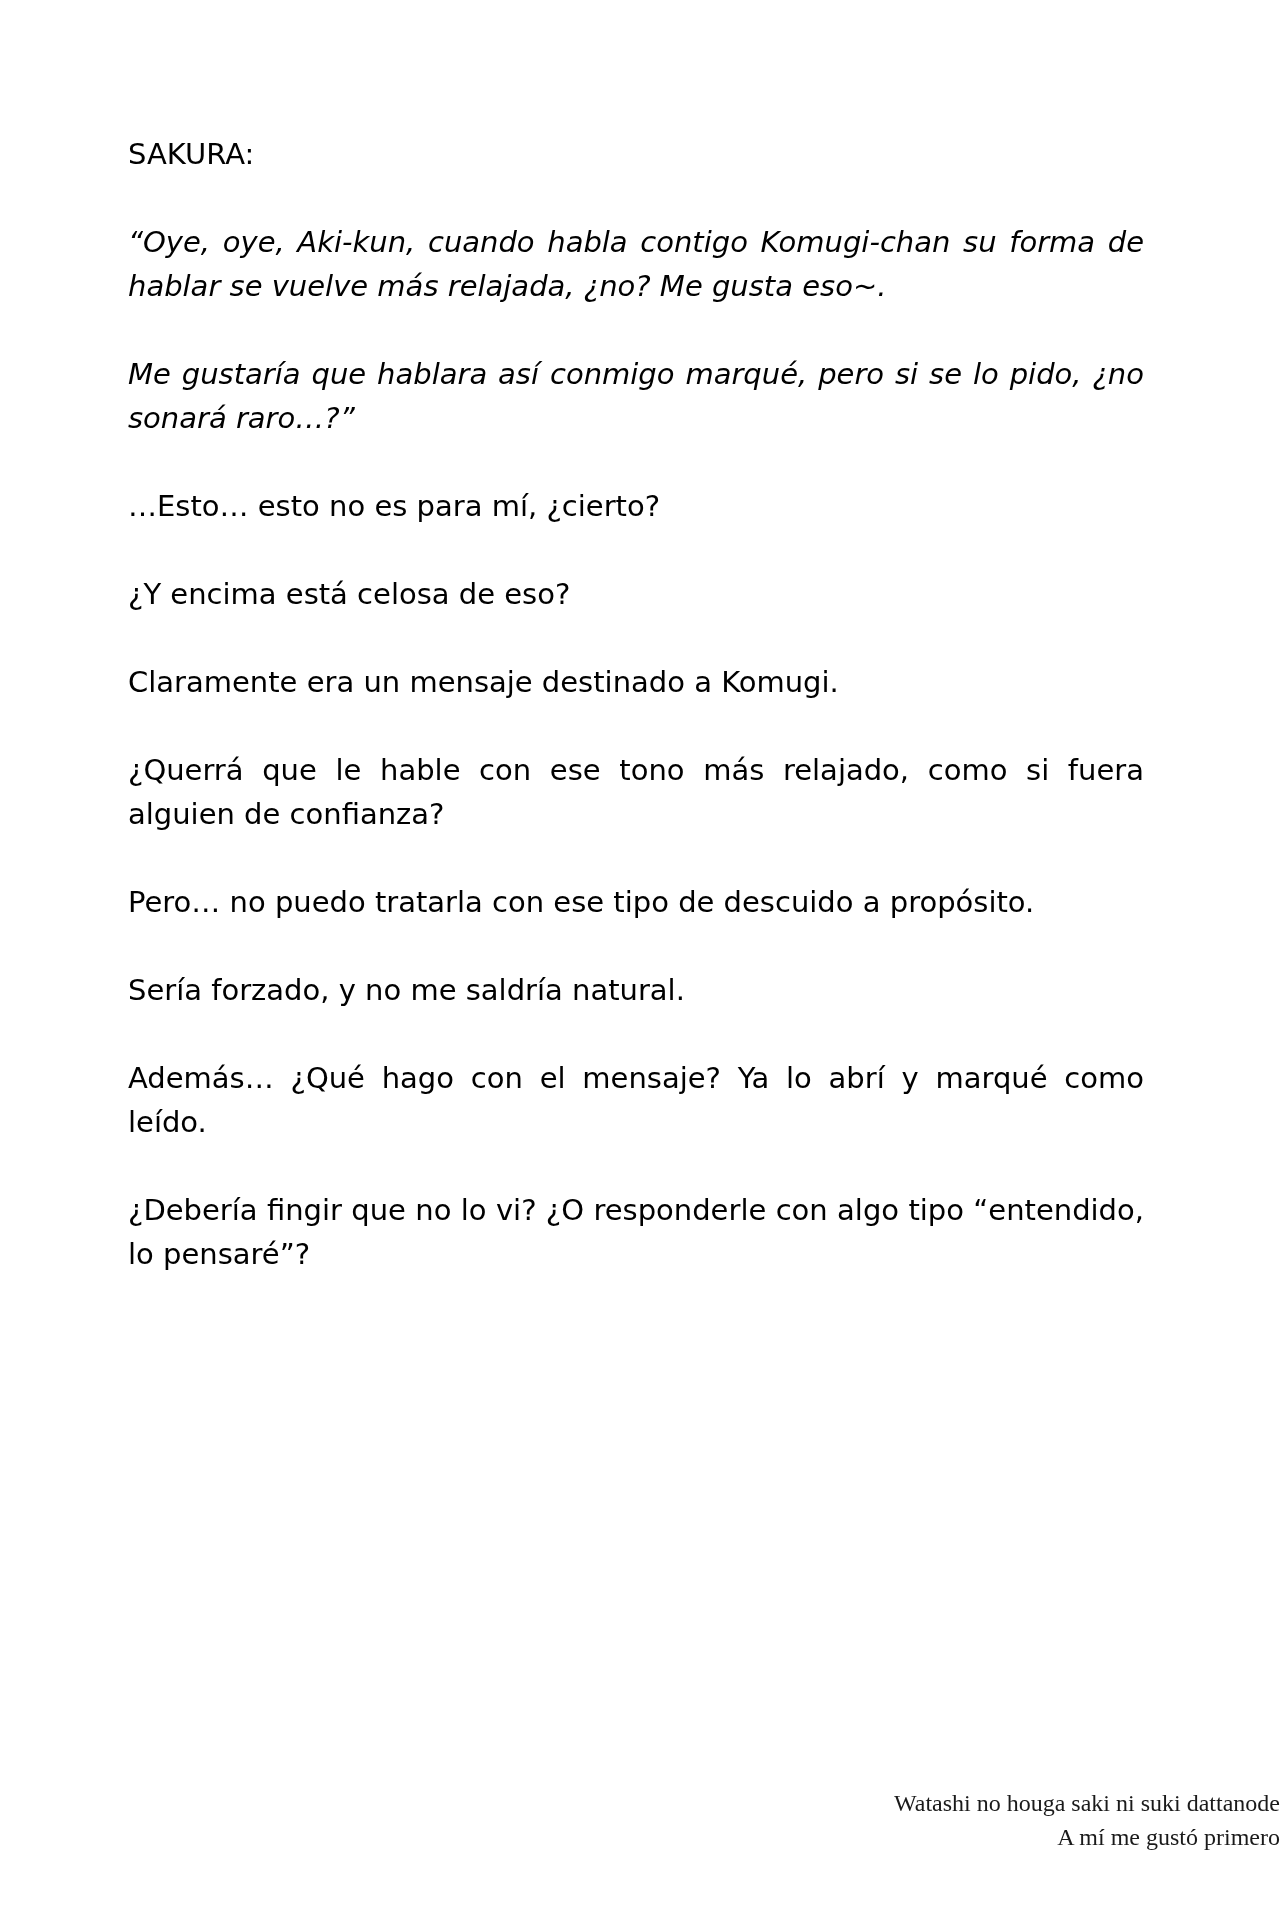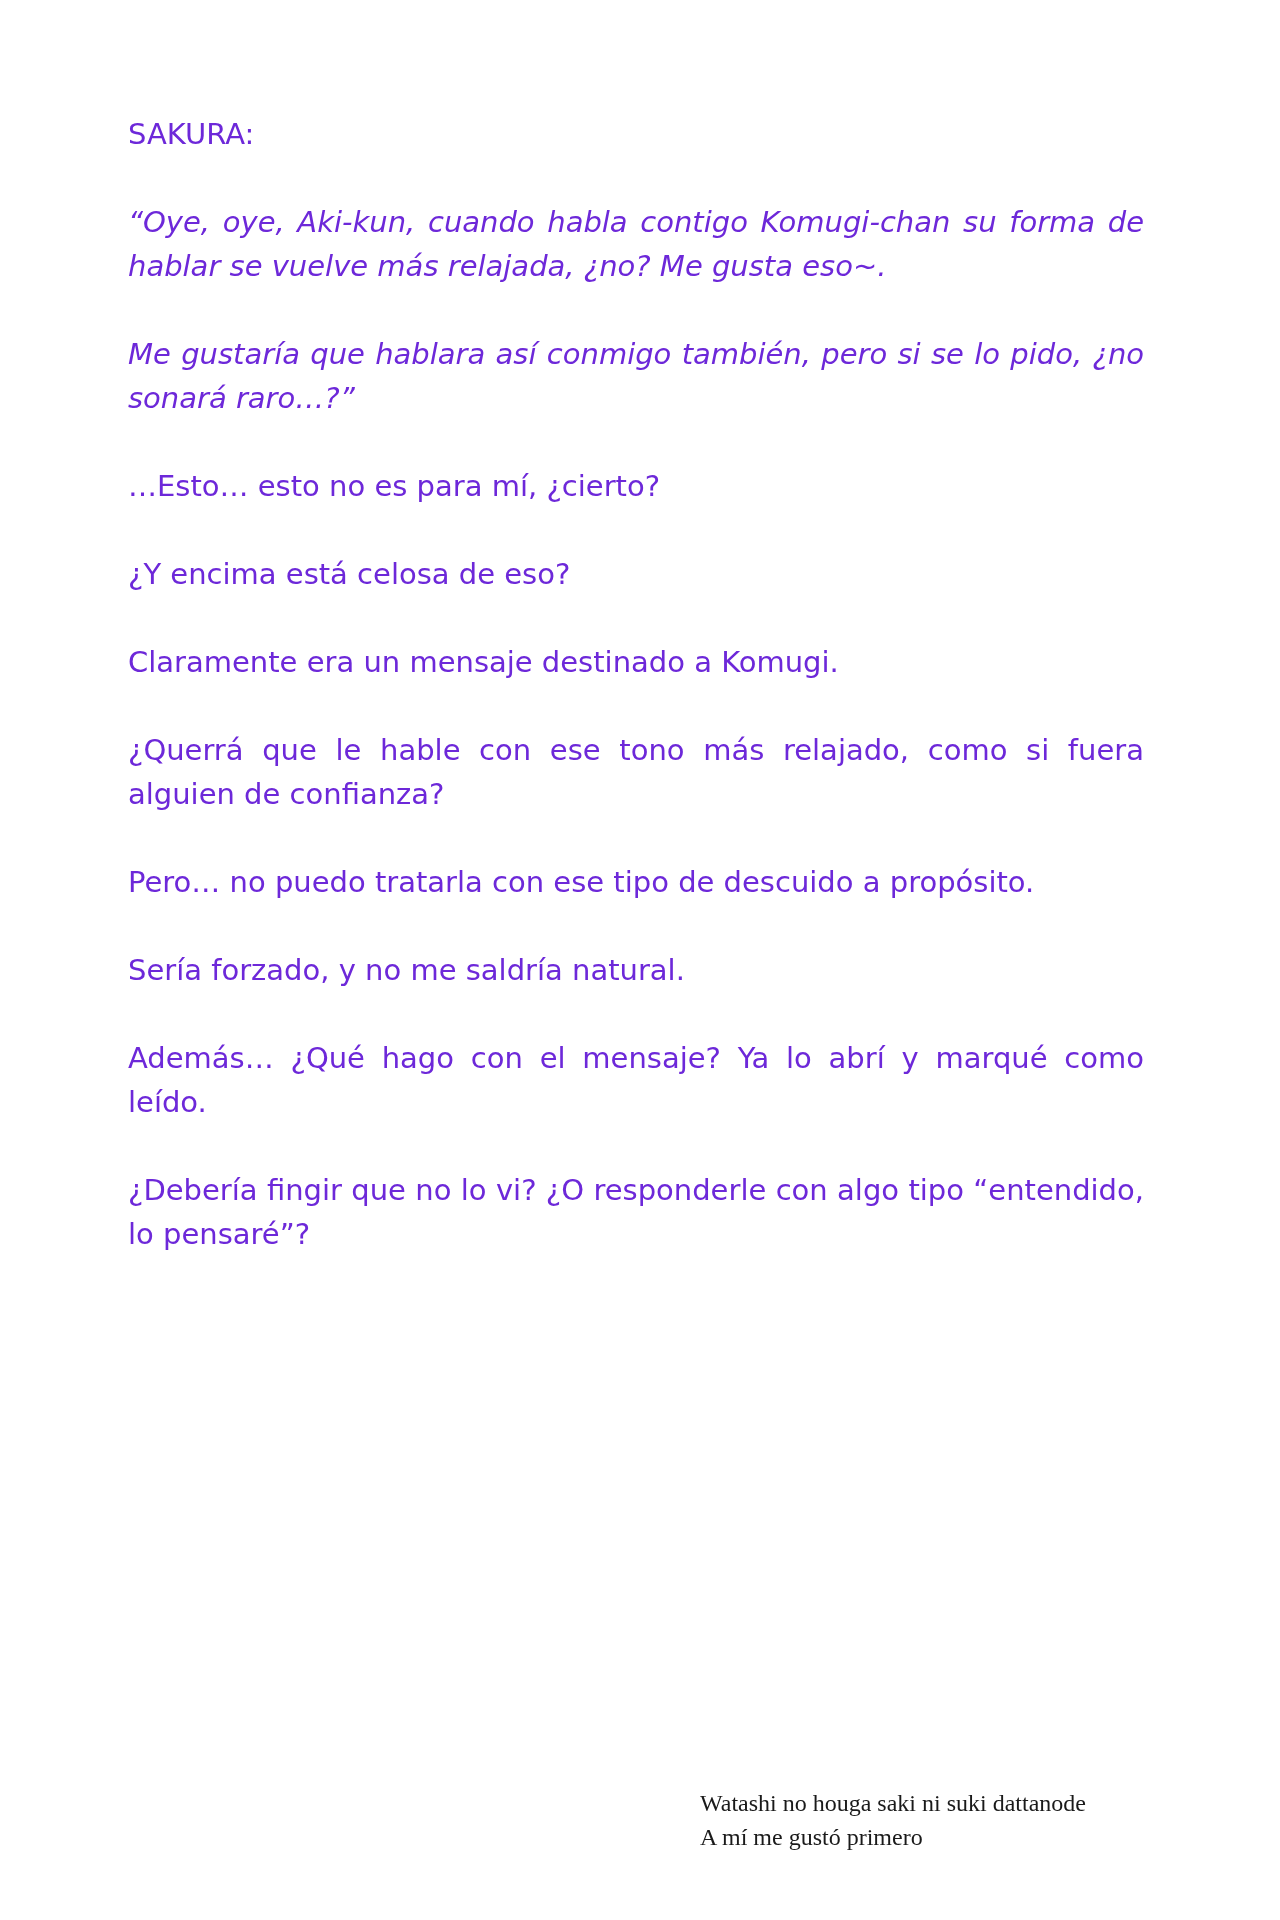--- a/index.html
+++ b/index.html
@@ -1,31 +1,31 @@
 <!DOCTYPE html>
 <html><head>
 <meta charset="utf-8">
 <style>
   html, body { margin:0; padding:0; background:#ffffff; }
   body { width:1280px; height:1920px; position:relative; overflow:hidden; }
-  .page { position:absolute; left:128px; top:112px; width:1022px;
-    font-family:"DejaVu Sans", sans-serif; color:#6d28d9; font-size:29px; line-height:44px; }
+  .page { position:absolute; left:128px; top:132px; width:1022px;
+    font-family:"DejaVu Sans", sans-serif; color:#000000; font-size:29px; line-height:44px; }
   .para { margin:0 6px 44px 0; text-align:justify; }
   .para.italic { font-style:italic; }
   .speaker { margin:0 0 44px 0; }
-  .footer { position:absolute; left:700px; top:1786px; width:580px; text-align:left;
+  .footer { position:absolute; left:700px; top:1786px; width:580px; text-align:right;
     font-family:"Liberation Serif", serif; font-size:24px; line-height:34px; color:#1a1a1a; }
 </style>
 </head>
 <body>
 
 <div class="page">
   <p class="speaker">SAKURA:</p>
   <p class="para italic">“Oye, oye, Aki-kun, cuando habla contigo Komugi-chan su forma de hablar se vuelve más relajada, ¿no? Me gusta eso~.</p>
-  <p class="para italic">Me gustaría que hablara así conmigo también, pero si se lo pido, ¿no sonará raro…?”</p>
+  <p class="para italic">Me gustaría que hablara así conmigo marqué, pero si se lo pido, ¿no sonará raro…?”</p>
   <p class="para">…Esto… esto no es para mí, ¿cierto?</p>
   <p class="para">¿Y encima está celosa de eso?</p>
   <p class="para">Claramente era un mensaje destinado a Komugi.</p>
   <p class="para">¿Querrá que le hable con ese tono más relajado, como si fuera alguien de confianza?</p>
   <p class="para">Pero… no puedo tratarla con ese tipo de descuido a propósito.</p>
   <p class="para">Sería forzado, y no me saldría natural.</p>
   <p class="para">Además… ¿Qué hago con el mensaje? Ya lo abrí y marqué como leído.</p>
   <p class="para">¿Debería fingir que no lo vi? ¿O responderle con algo tipo “entendido, lo pensaré”?</p>
 </div>
 

